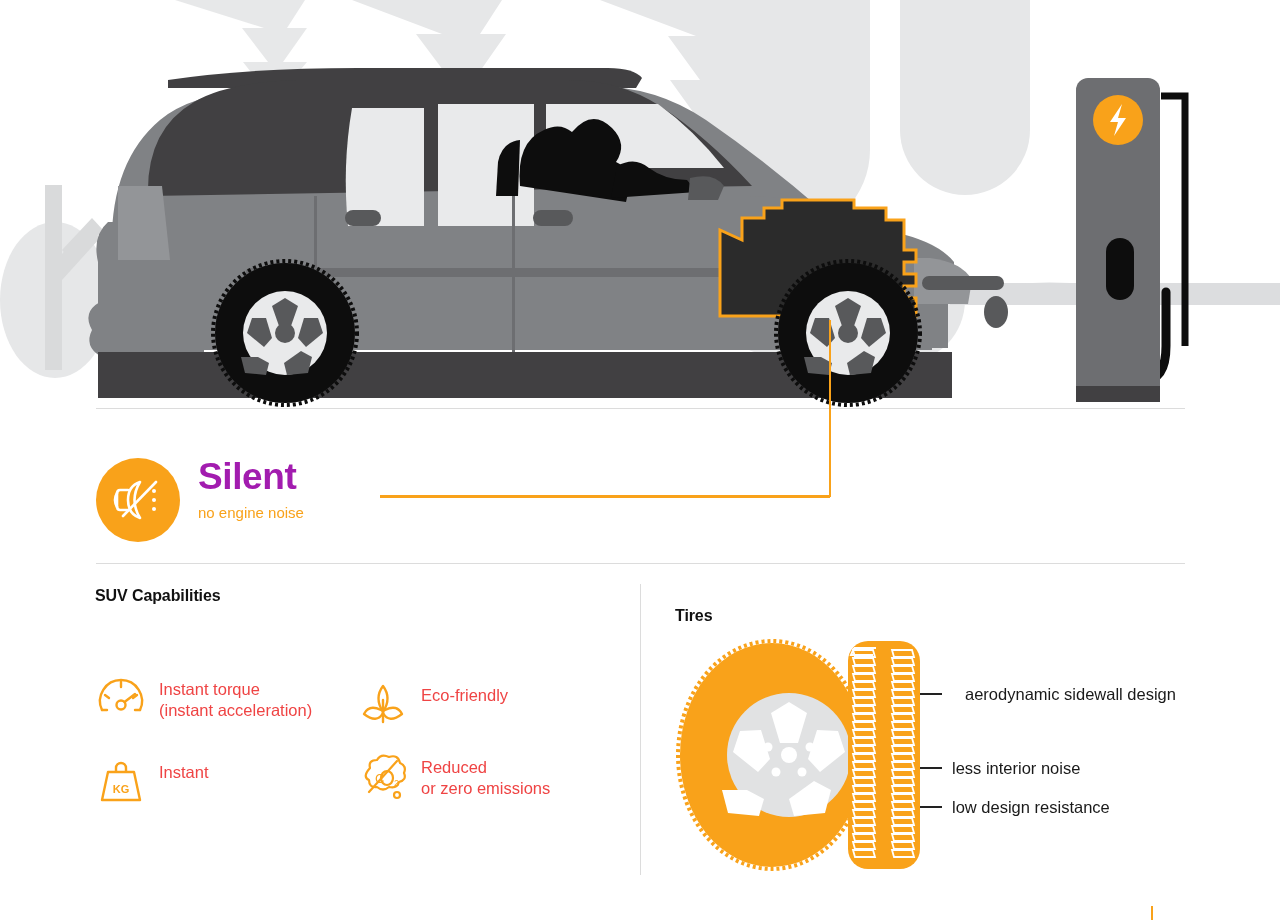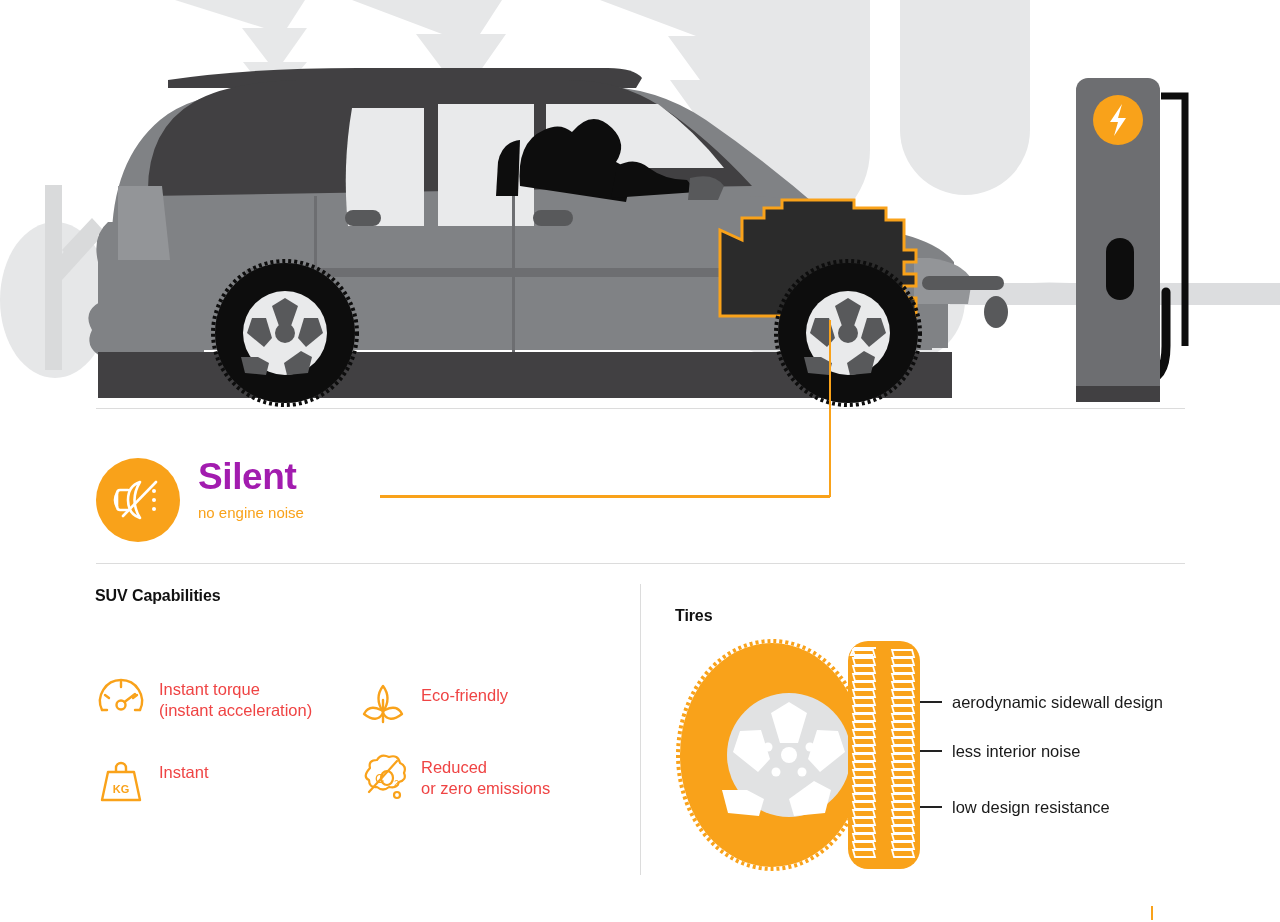--- a/index.html
+++ b/index.html
@@ -149,22 +149,22 @@
     background: #222222;
     flex: 0 0 22px;
   }
   .tc-label {
     margin-left: 10px;
     font-size: 16.5px;
     line-height: 20px;
     color: #1a1a1a;
     white-space: nowrap;
   }
-  #tire-callout-0 { left: 0px; top: 56px; }
-  #tire-callout-1 { left: 0px; top: 105px; }
+  #tire-callout-0 { left: 0px; top: 48px; gap: 13px; }
+  #tire-callout-1 { left: 0px; top: 122px; }
   #tire-callout-2 { left: 0px; top: 161px; }
 
   
   #corner-tick {
     position: absolute;
     left: 1151px;
     top: 906px;
     width: 2px;
     height: 14px;
     background: #F9A21A;

